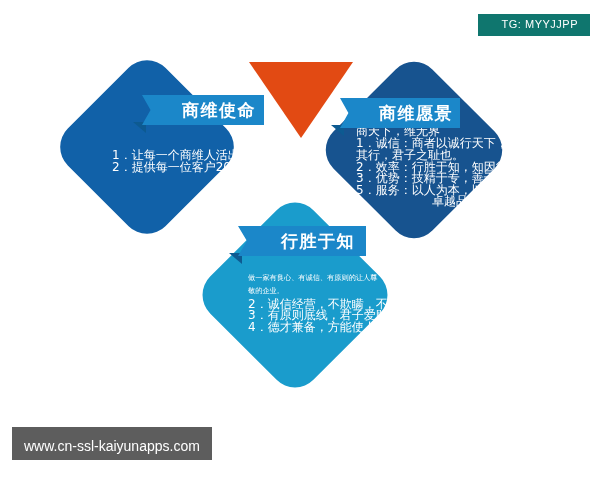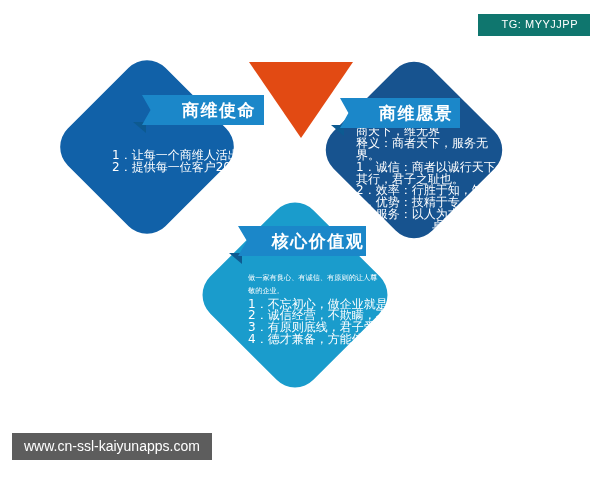--- a/index.html
+++ b/index.html
@@ -38,21 +38,21 @@
   }
 
   
   .url-tag {
     position: absolute;
     left: 12px;
     bottom: 20px;
     background: #5d5d5d;
     color: #ffffff;
     font-size: 14px;
-    padding: 6px 12px 7px 12px;
+    padding: 12px 12px 7px 12px;
     line-height: 1;
     white-space: nowrap;
     font-family: "Liberation Sans", sans-serif;
   }
 
   
   .orange-tri {
     position: absolute;
     left: 249px;
     top: 62px;
@@ -234,42 +234,40 @@
   </div>
 
   <div class="ribbon" id="ribbon-vision">
     <div class="rib-body"></div>
     <div class="rib-tail"></div>
     <span class="lbl">商维愿景</span>
   </div>
 
   <div class="content c-right">
     <div class="lead">商天下，维无界</div>
-    <div class="lead">释义：商者天下，服务无界。</div>
     <div class="body-list">
       <div>1．诚信：商者以诚行天下，有其言，无</div>
       <div>其行，君子之耻也。</div>
       <div>2．效率：行胜于知，知因行而胜。</div>
       <div>3．优势：技精于专，善于细；业成于勤</div>
-      <div>2．服务：以人为本，以客为尊，</div>
+      <div>5．服务：以人为本，以客为尊，</div>
       <div style="text-align:right;padding-right:14px;">卓越品质。</div>
     </div>
   </div>
 
   <div class="ribbon" id="ribbon-values">
     <div class="rib-body"></div>
     <div class="rib-tail"></div>
-    <span class="lbl">核心价值观</span>
+    <span class="lbl">行胜于知</span>
   </div>
 
   <div class="content c-bottom">
     <div class="lead">做一家有良心、有诚信、有原则的让人尊</div>
     <div class="lead">敬的企业。</div>
     <div class="body-list">
-      <div>1．不忘初心，做企业就是做良心；</div>
       <div>2．诚信经营，不欺瞒，不过度承诺；</div>
       <div>3．有原则底线，君子爱财，取之有道。</div>
       <div>4．德才兼备，方能使人尊敬。</div>
     </div>
   </div>
 
   <div class="tg-tag">TG: MYYJJPP</div>
   <div class="url-tag">www.cn-ssl-kaiyunapps.com</div>
 
 </div>

